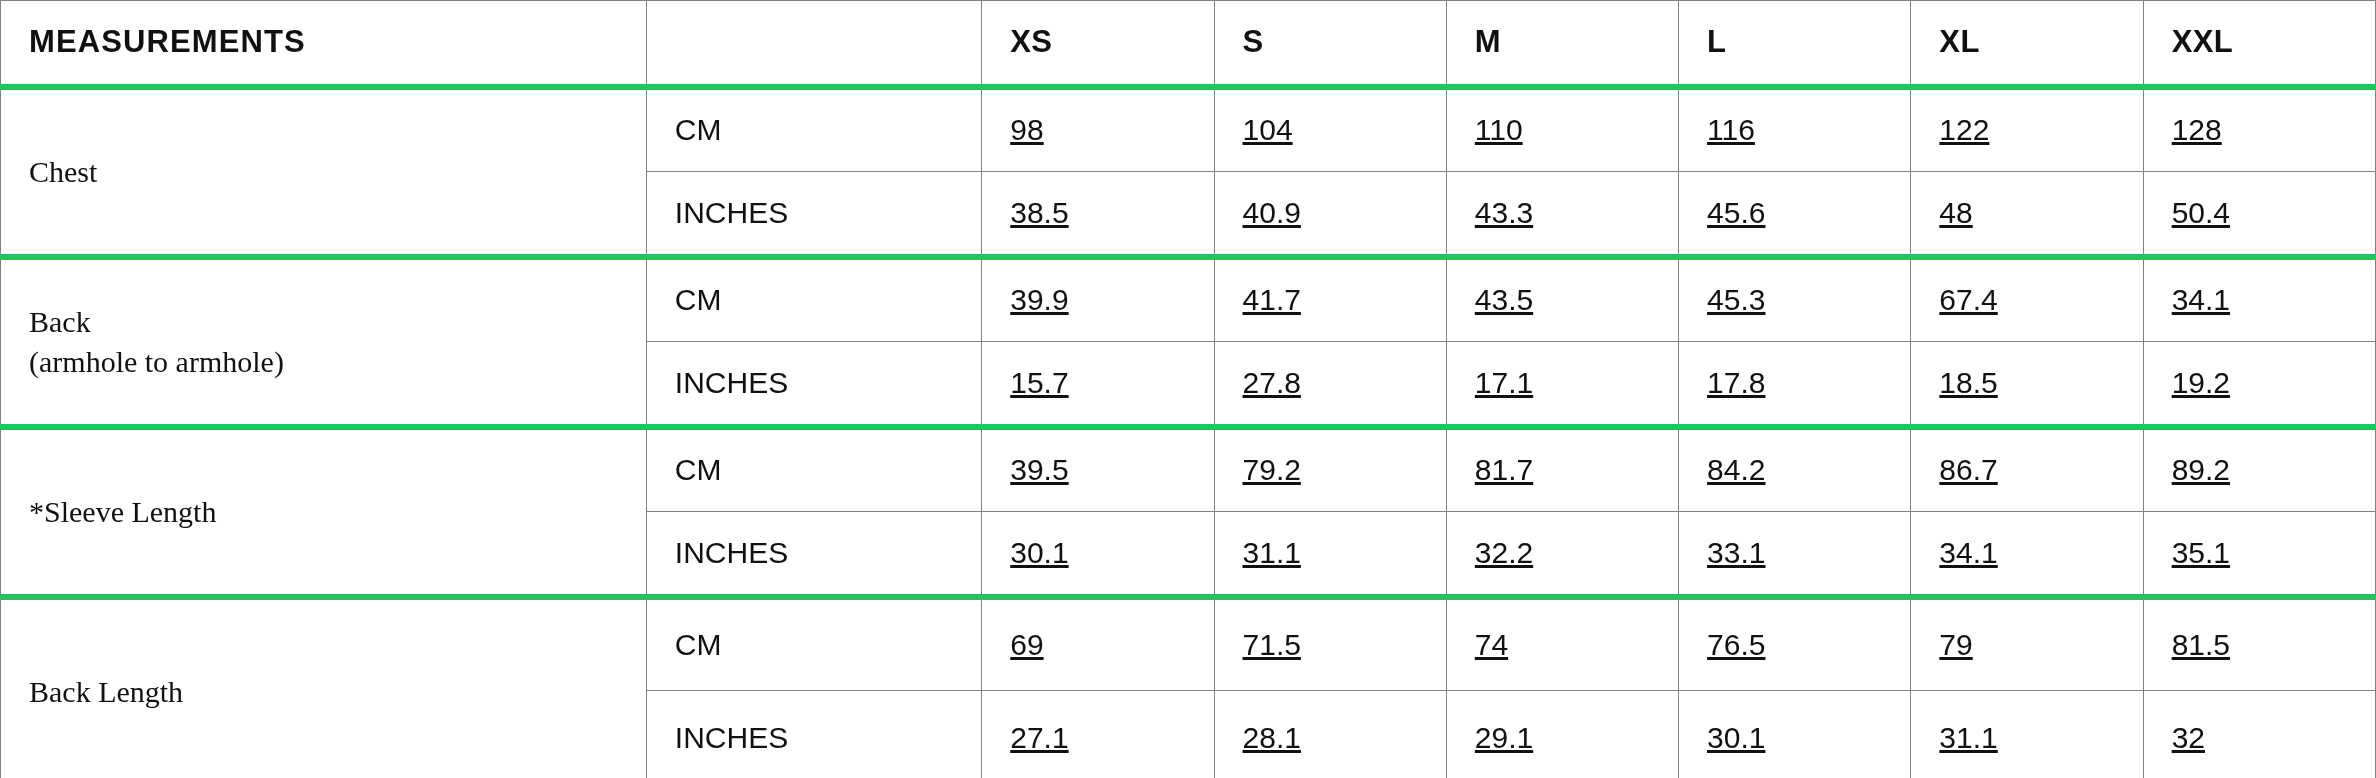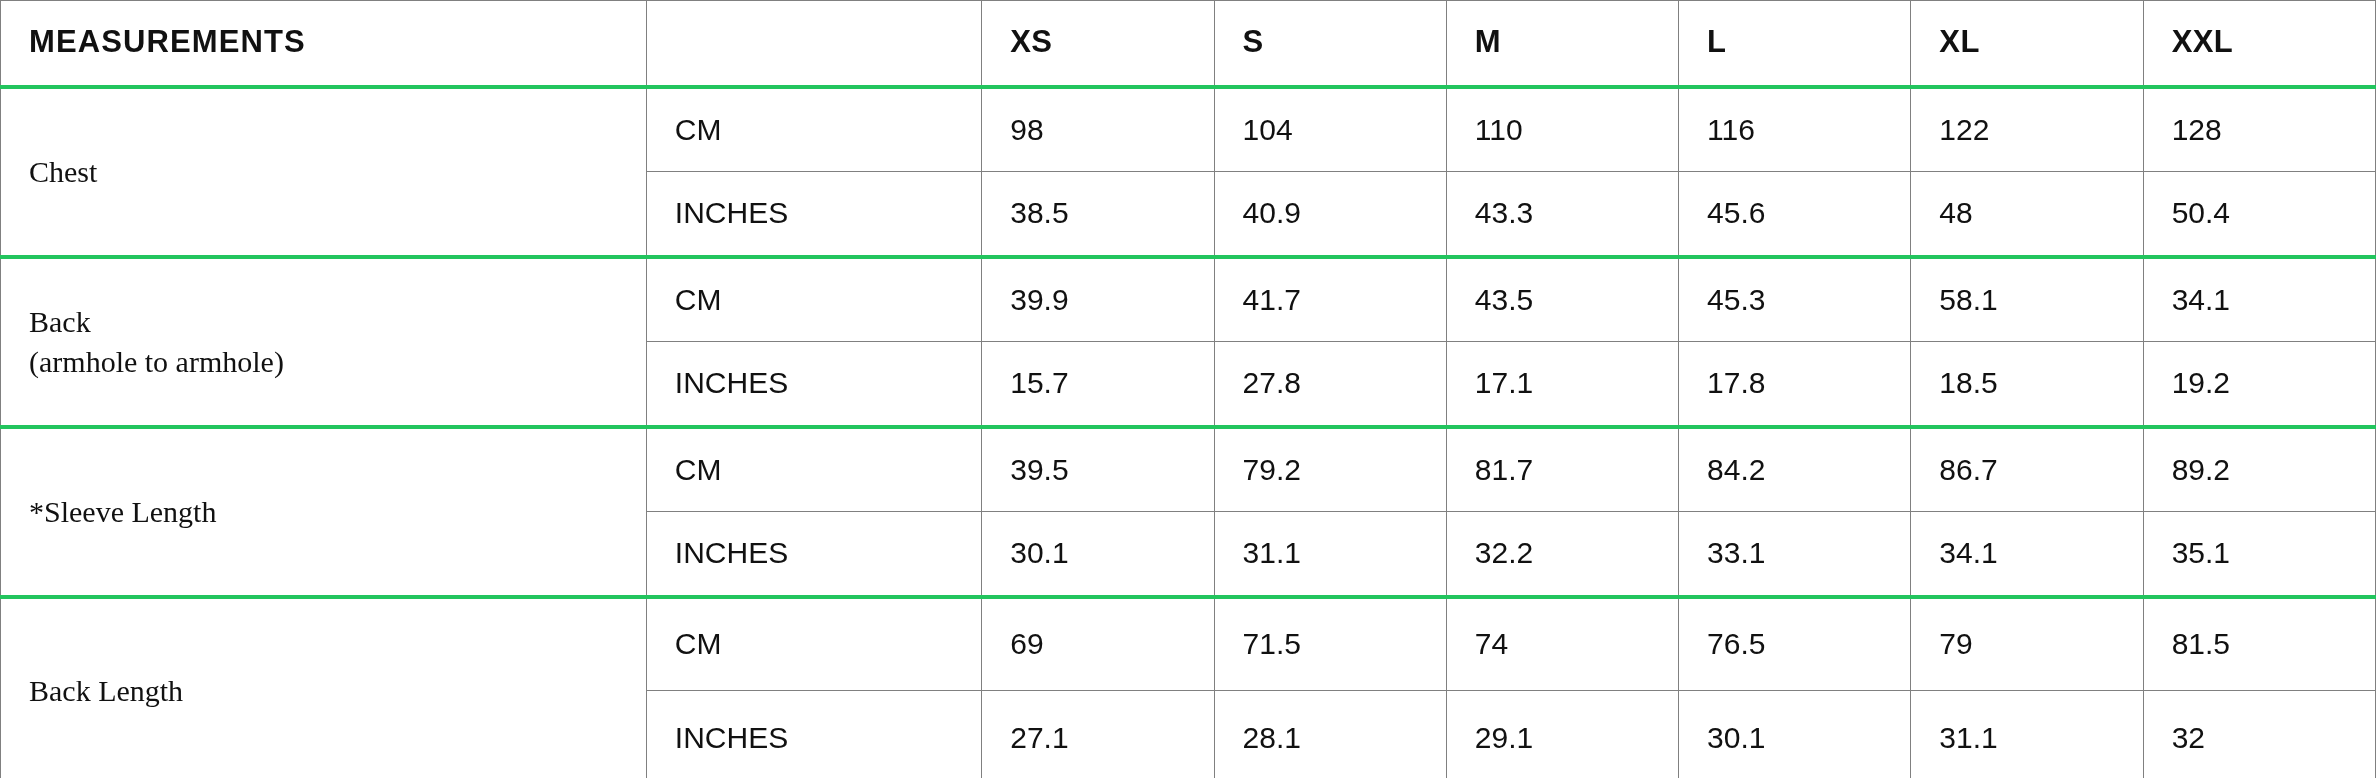--- a/index.html
+++ b/index.html
@@ -57,35 +57,36 @@
     font-size: 31px;
     letter-spacing: 0.4px;
     border-bottom: 2px solid #6e6e6e;
   }
   tr.header-row th.measure-head {
     letter-spacing: 1.1px;
   }
 
   
   tr.section-start > td {
-    border-top: 4px solid #22c55e;
+    border-top: 6px solid #22c55e;
   }
 
   td.measure-cell {
     font-size: 30px;
     vertical-align: top;
     padding-top: 26px;
     line-height: 1.42;
     font-family: Liberation Serif, serif;
   }
   td.unit-cell {
     font-size: 30px;
   }
   td.value-cell {
     font-size: 30px;
+    text-decoration: underline;
   }
 
   tr.row-cm td,
   tr.row-inches td {
     height: 85px;
   }
 
   
   tr.tall td { height: 94px; }
 
@@ -145,21 +146,21 @@
       <tr class="row-cm section-start">
         <td class="measure-cell" rowspan="2">
           <span class="measure-line">Back</span>
           <span class="measure-line">(armhole to armhole)</span>
         </td>
         <td class="unit-cell">CM</td>
         <td class="value-cell">39.9</td>
         <td class="value-cell">41.7</td>
         <td class="value-cell">43.5</td>
         <td class="value-cell">45.3</td>
-        <td class="value-cell">58.1</td>
+        <td class="value-cell">67.4</td>
         <td class="value-cell">34.1</td>
       </tr>
       <tr class="row-inches">
         <td class="unit-cell">INCHES</td>
         <td class="value-cell">15.7</td>
         <td class="value-cell">27.8</td>
         <td class="value-cell">17.1</td>
         <td class="value-cell">17.8</td>
         <td class="value-cell">18.5</td>
         <td class="value-cell">19.2</td>

